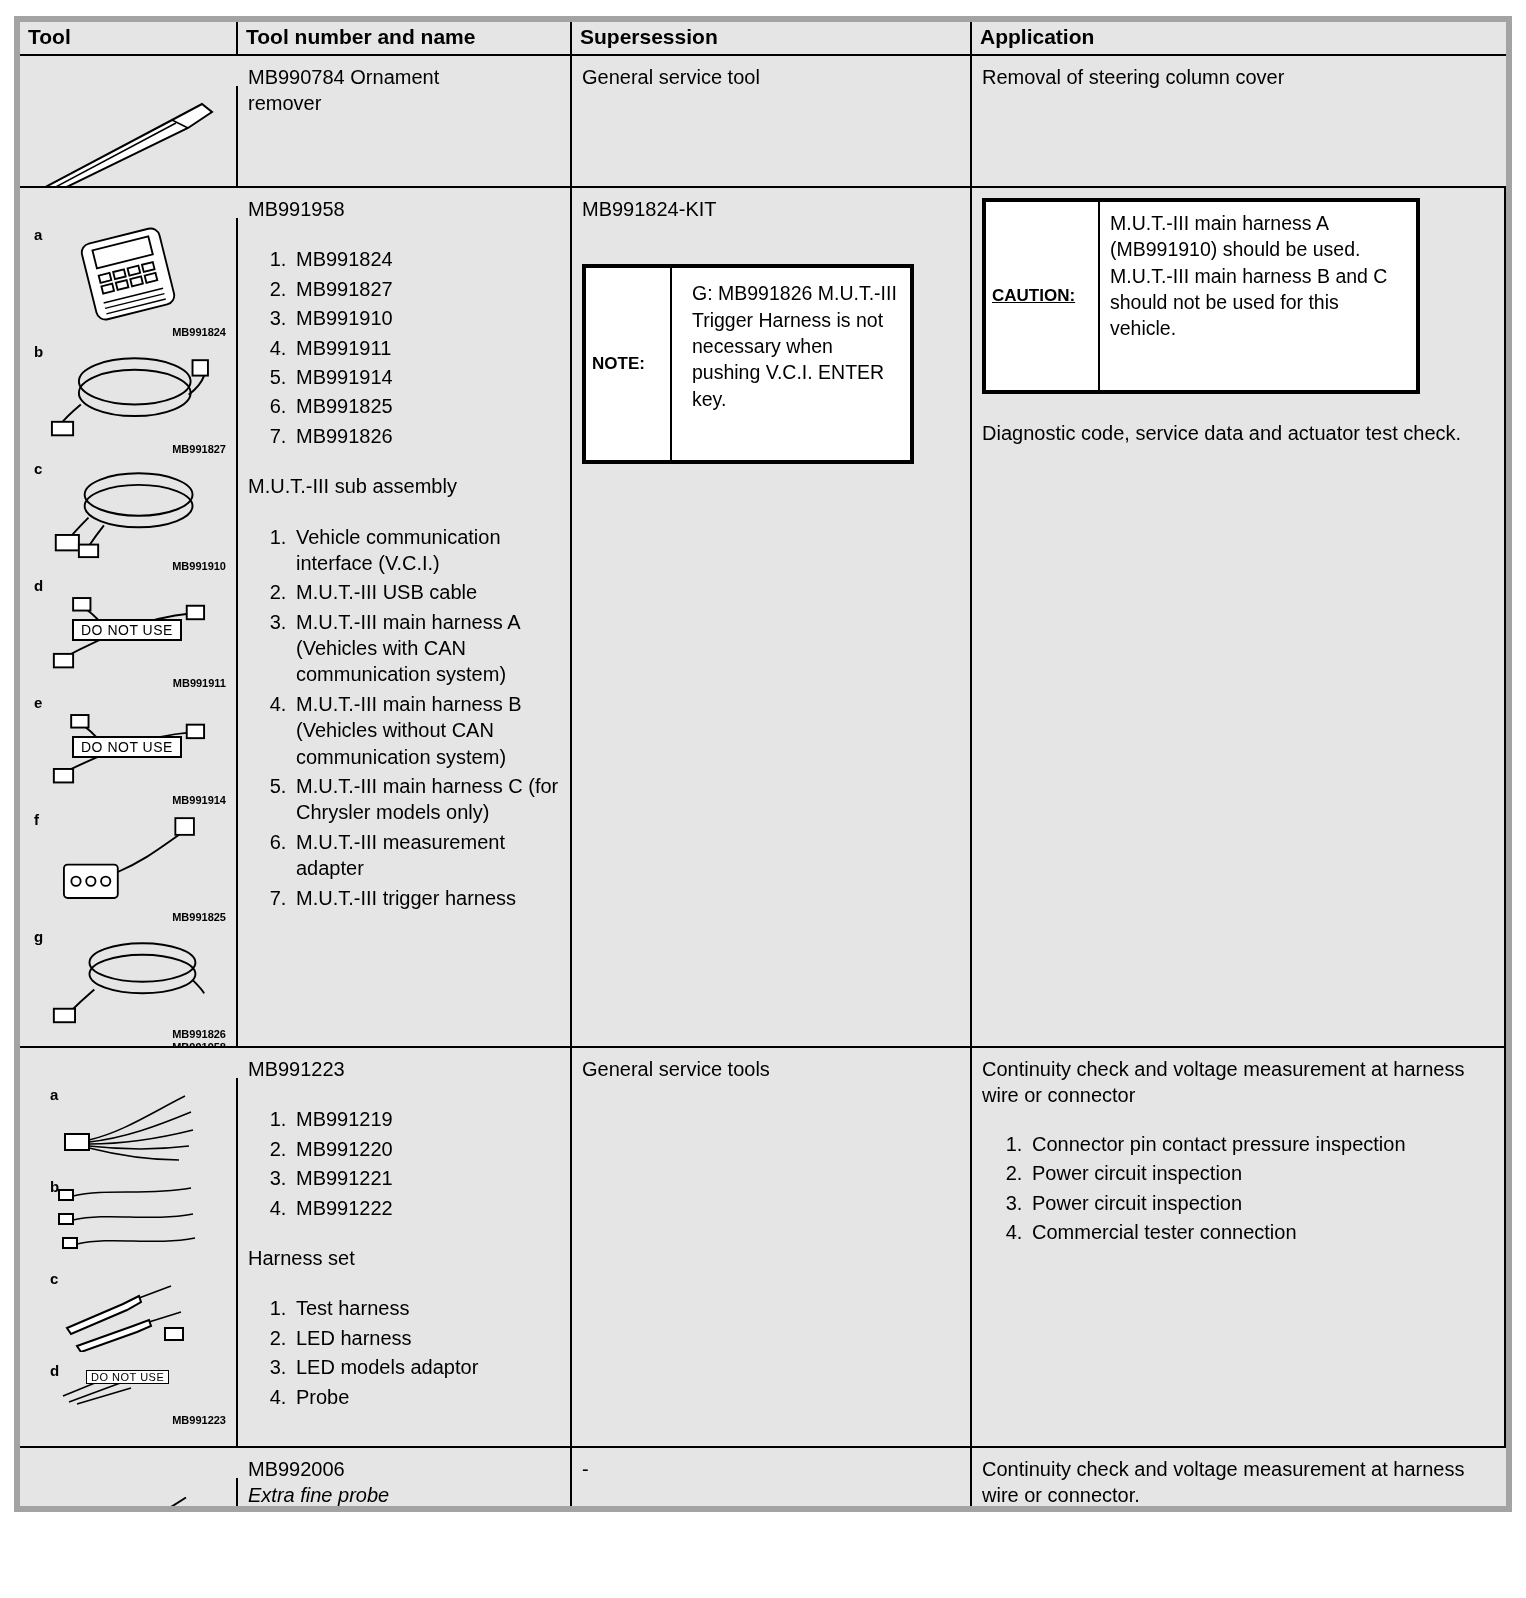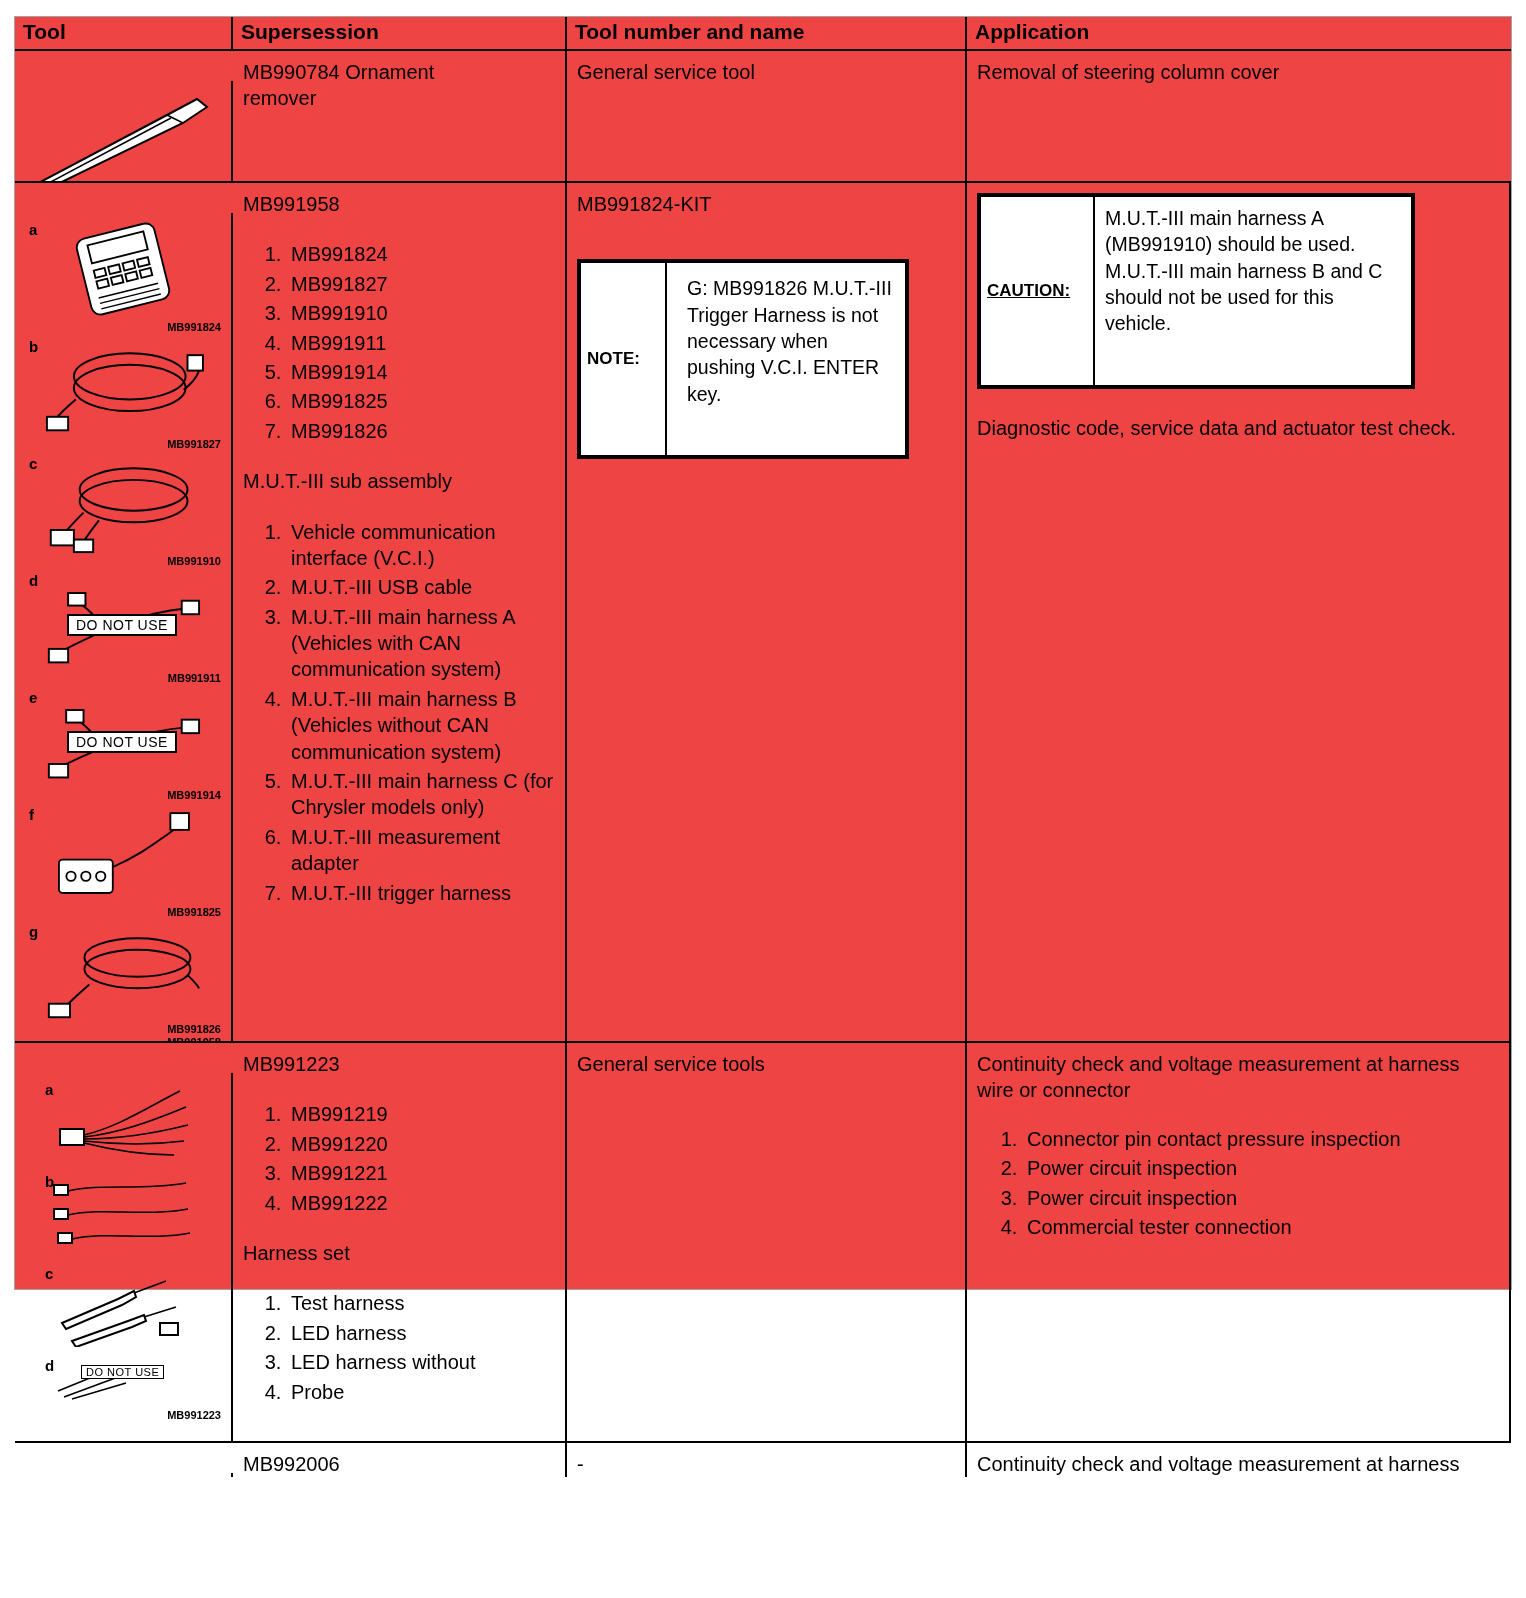--- a/index.html
+++ b/index.html
@@ -1,19 +1,19 @@
 <!DOCTYPE html>
 <html><head>
 <meta charset="utf-8">
 <style>
   * { box-sizing: border-box; margin: 0; padding: 0; }
   html,body { width:1526px; height:1598px; background:#fff; color:#000;
               font-family:"Liberation Sans", sans-serif; }
-  .tbl-wrap { position:absolute; left:14px; top:16px; width:1498px; height:1274px;
-              border:1px solid #a3a3a3; background:#ef4444; }
+  .tbl-wrap { position:absolute; left:14px; top:16px; width:1498px; height:1496px;
+              border:6px solid #a3a3a3; background:#e5e5e5; }
   .tbl { display:grid; width:100%; height:100%;
          grid-template-columns:218px 334px 400px 1fr;
          grid-template-rows:34px 132px 860px 400px 1fr; }
   .cell { border-right:2px solid #000; border-bottom:2px solid #000;
           position:relative; overflow:hidden; }
   .last-col { border-right:none; }
   .last-row { border-bottom:none; }
   .head { font-weight:700; font-size:21px; padding:3px 8px; }
   .pad  { padding:8px 10px; }
   .txt  { font-size:20px; line-height:1.32; }
@@ -60,22 +60,22 @@
   .ln15 { fill:none; stroke:#000; stroke-width:1.5; }
   .shape { fill:#fff; stroke:#000; stroke-width:2; }
 </style>
 </head>
 <body>
 
 <div class="tbl-wrap">
   <div class="tbl">
 
     <div class="cell head">Tool</div>
+    <div class="cell head">Tool number and name</div>
     <div class="cell head">Supersession</div>
-    <div class="cell head">Tool number and name</div>
     <div class="cell head last-col">Application</div>
 
     <div class="cell tool-cell">
       <div class="tool-item" style="height:122px">
         <svg class="art" width="205" height="114" viewBox="0 0 205 114">
           <polygon class="shape" points="10,102 146,30 176,14 186,22 162,38 18,108"></polygon>
           <line class="ln15" x1="146" y1="30" x2="162" y2="38"></line>
           <line class="ln15" x1="24" y1="100" x2="150" y2="33"></line>
         </svg>
         <span class="plabel">MB990784</span>
@@ -291,21 +291,21 @@
       <ol class="plist">
         <li>MB991219</li>
         <li>MB991220</li>
         <li>MB991221</li>
         <li>MB991222</li>
       </ol>
       <div class="subtitle">Harness set</div>
       <ol class="plist">
         <li>Test harness</li>
         <li>LED harness</li>
-        <li>LED harness without</li>
+        <li>LED models adaptor</li>
         <li>Probe</li>
       </ol>
     </div>
 
     <div class="cell pad txt">
       <div>General service tools</div>
     </div>
 
     <div class="cell pad txt">
       <div style="max-width:520px">Continuity check and voltage measurement at harness wire or connector</div>

